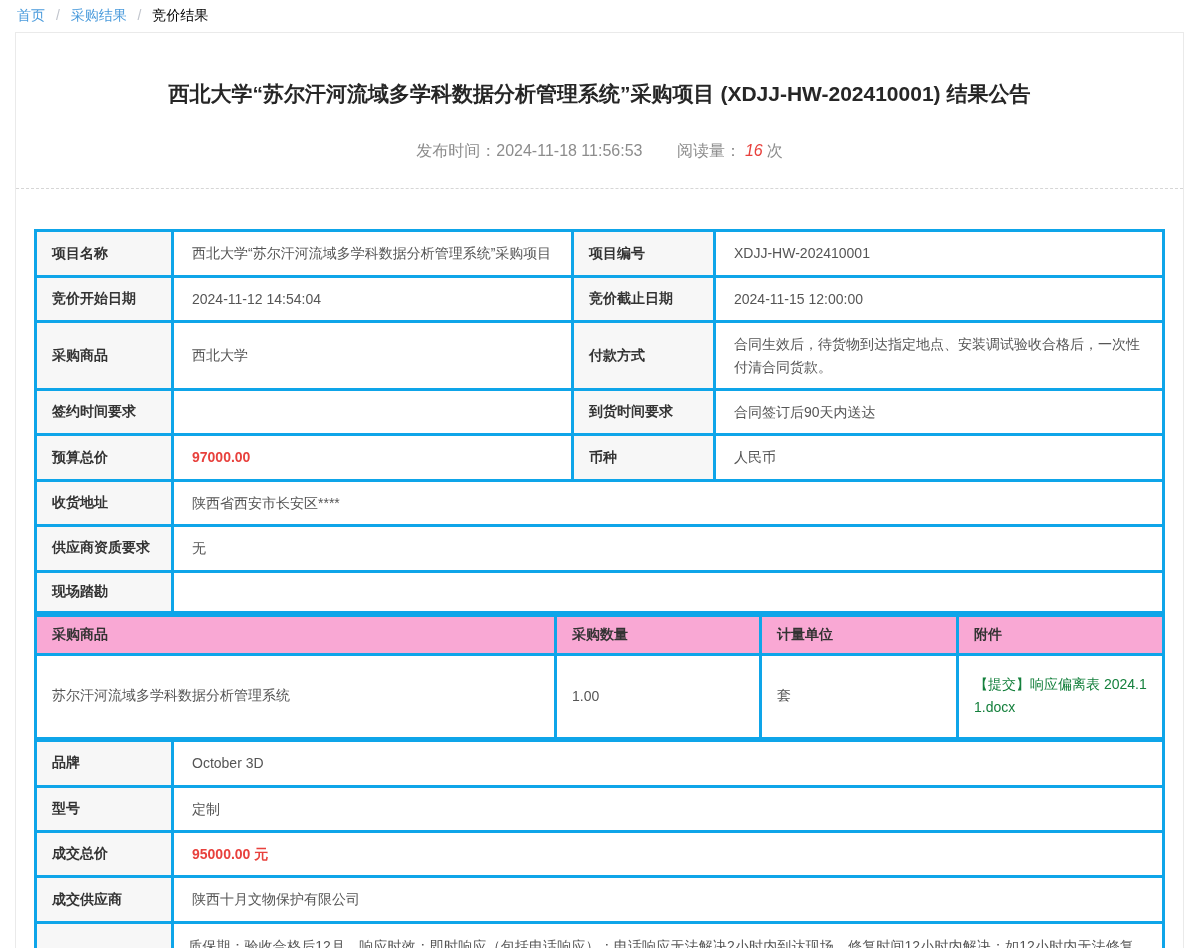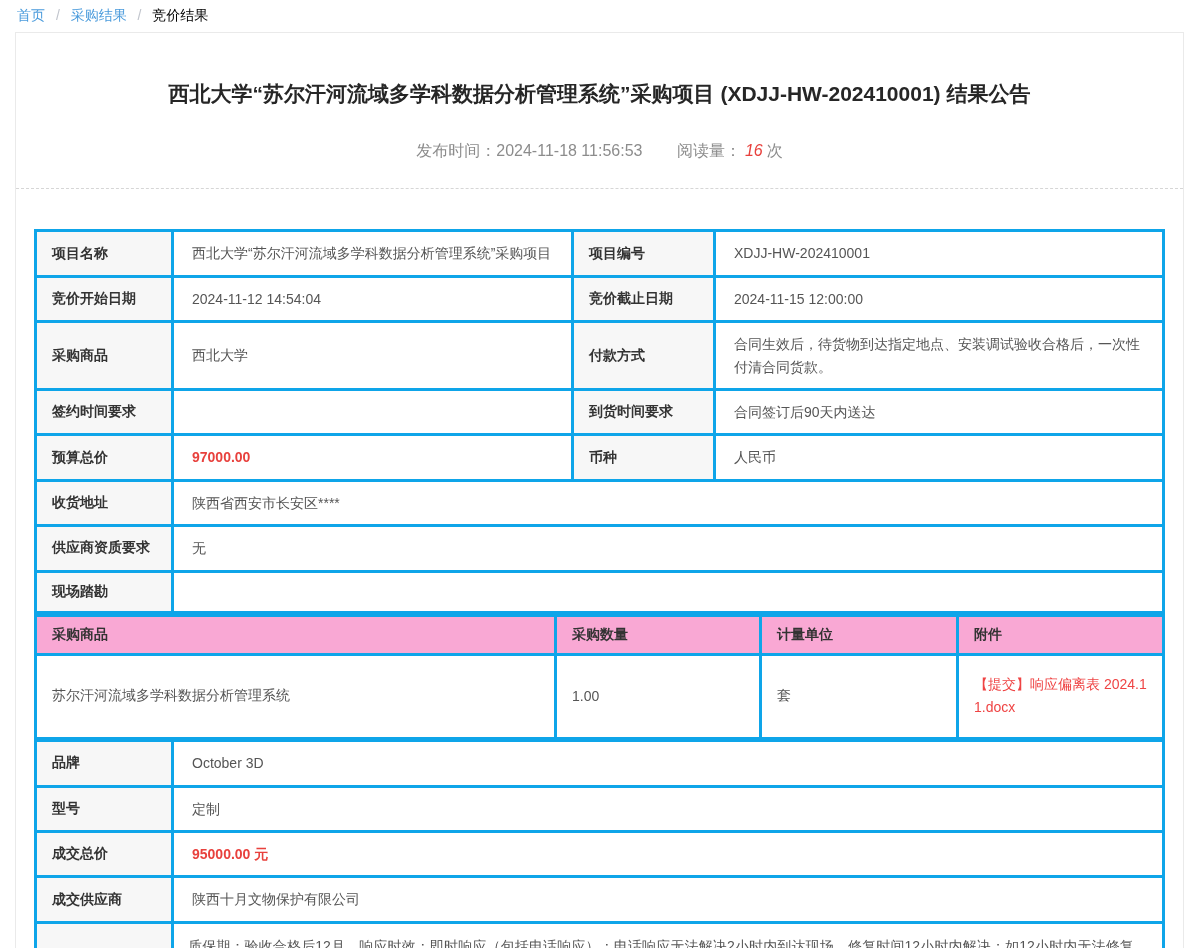--- a/index.html
+++ b/index.html
@@ -47,21 +47,21 @@
     display:inline-block; width:17px; height:17px; line-height:15px;
     border:1px solid #fff; border-radius:50%; text-align:center;
     font-size:12px; margin-left:9px; vertical-align:-3px;
   }
 
   .result-table th {
     background:#f9a8d4; font-weight:bold; text-align:left;
     padding:9px 12px 9px 15px; color:#333;
   }
   .result-table .product-cell { padding:17px 12px 17px 15px; color:#555; }
-  .attach-link { color:#ef4444; text-decoration:none; cursor:pointer; line-height:1.7; display:inline-block; }
+  .attach-link { color:#15803d; text-decoration:none; cursor:pointer; line-height:1.7; display:inline-block; }
   .stack-up { margin-top:-1px; }
   .service-cell { padding:10px 14px; line-height:25px; color:#555; text-align:justify; }
 </style>
 </head>
 <body>
 
 <div class="breadcrumb">
   <a class="crumb-link">首页</a>
   <span class="crumb-sep">/</span>
   <a class="crumb-link">采购结果</a>

